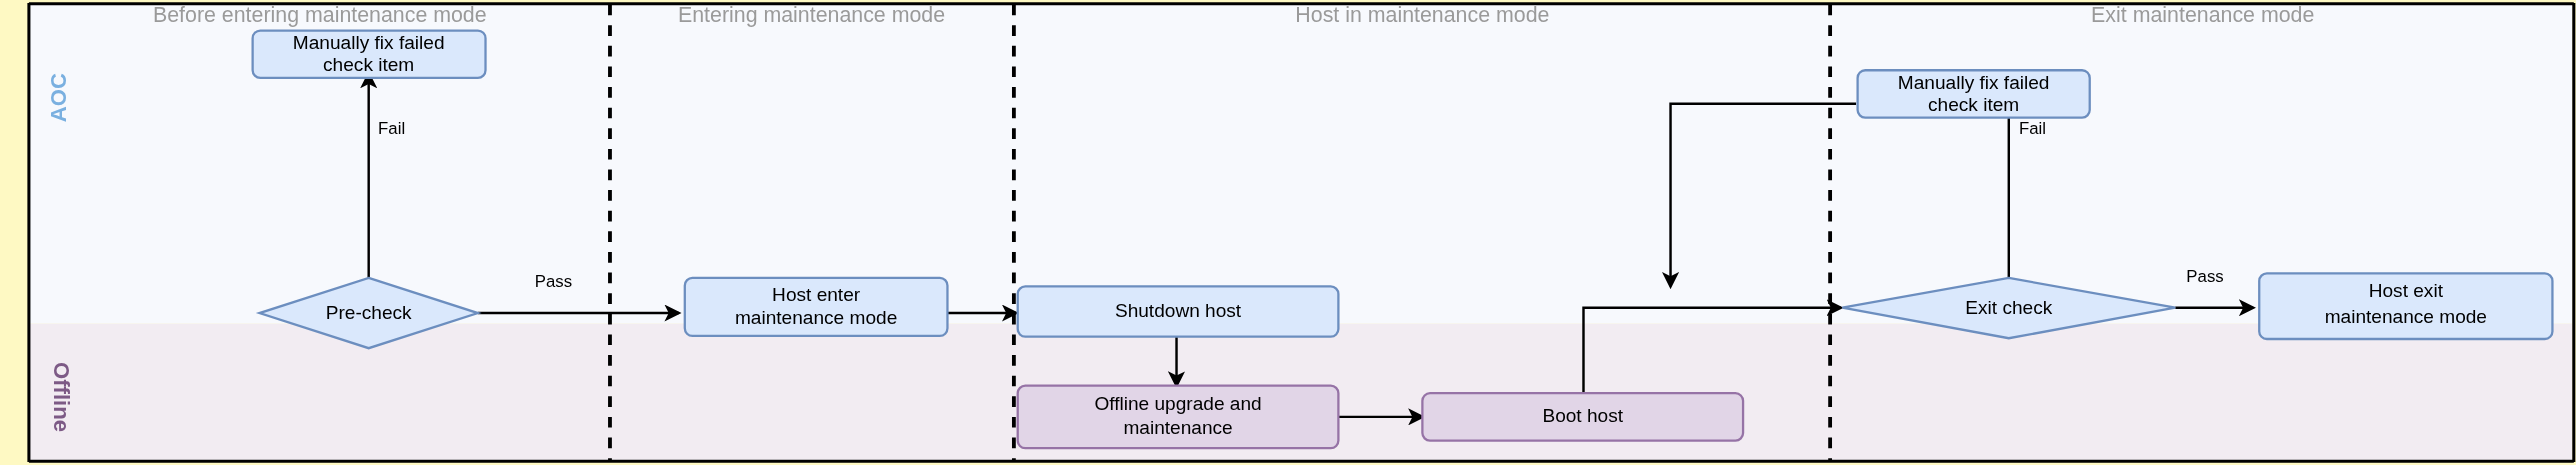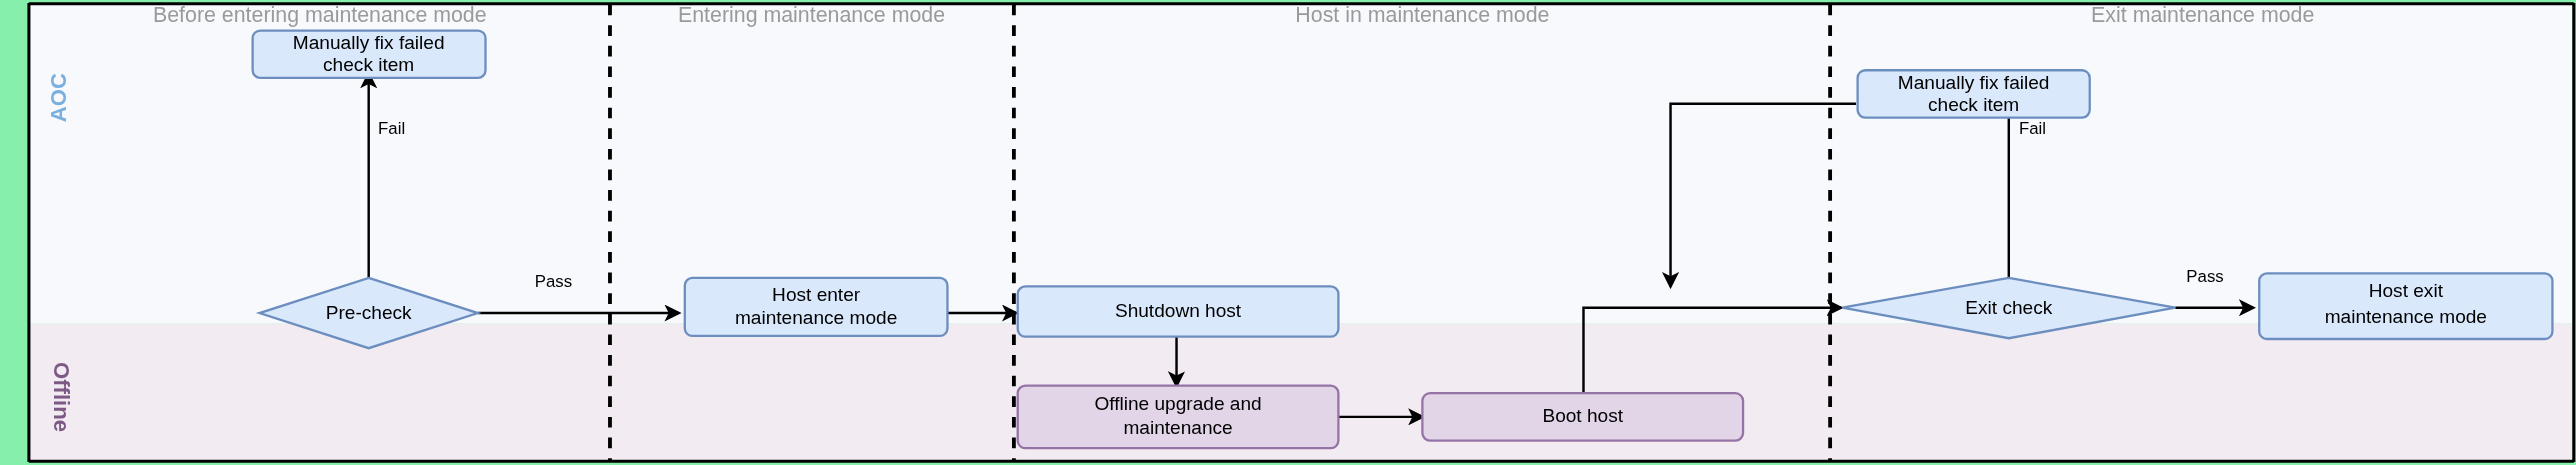--- a/index.html
+++ b/index.html
@@ -4,21 +4,21 @@
 <style>
   html, body {
     margin: 0;
     padding: 0;
     background: #ffffff;
   }
   #canvas {
     position: relative;
     width: 2576px;
     height: 465px;
-    background: #86efac;
+    background: #fef9c3;
     font-family: "Liberation Sans", sans-serif;
     overflow: hidden;
   }
   svg { display: block; }
   .node-text {
     font-family: "Liberation Sans", sans-serif;
     font-size: 25px;
     fill: #000000;
     text-anchor: middle;
     dominant-baseline: middle;

